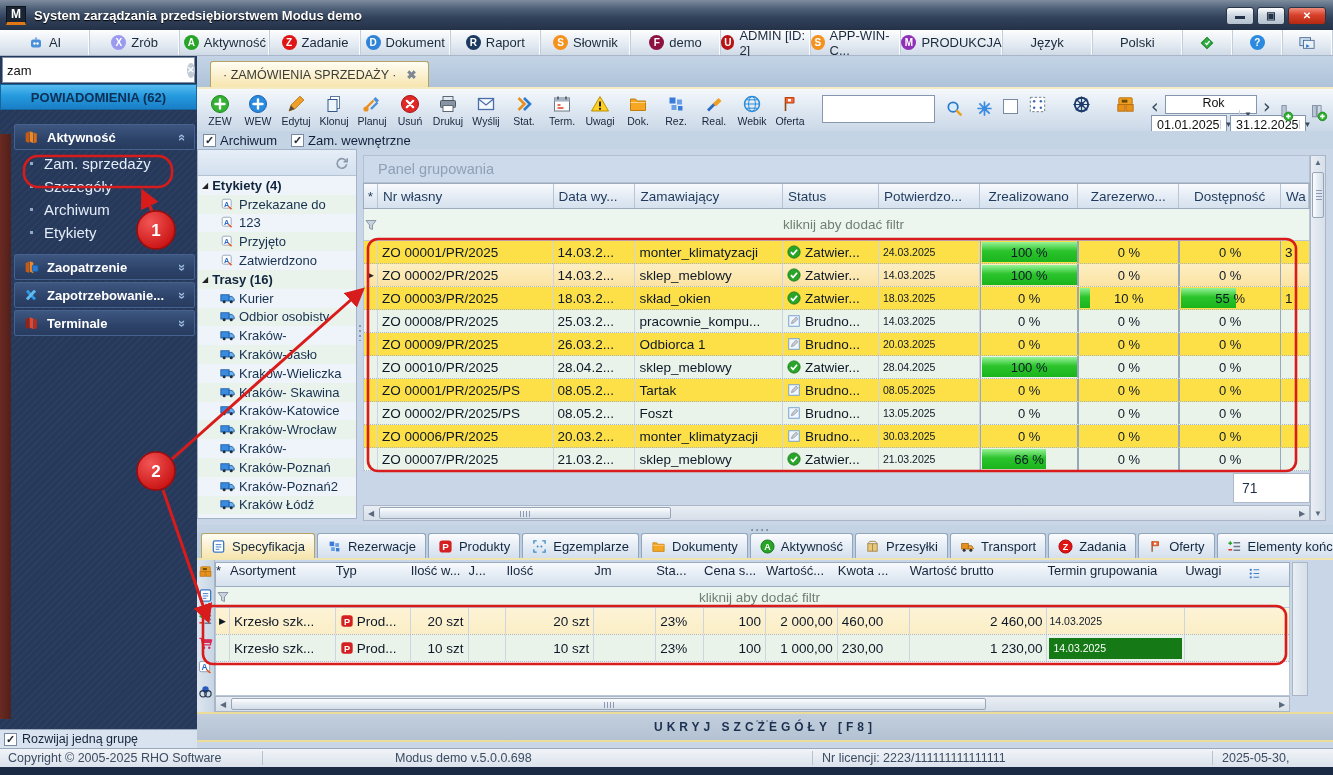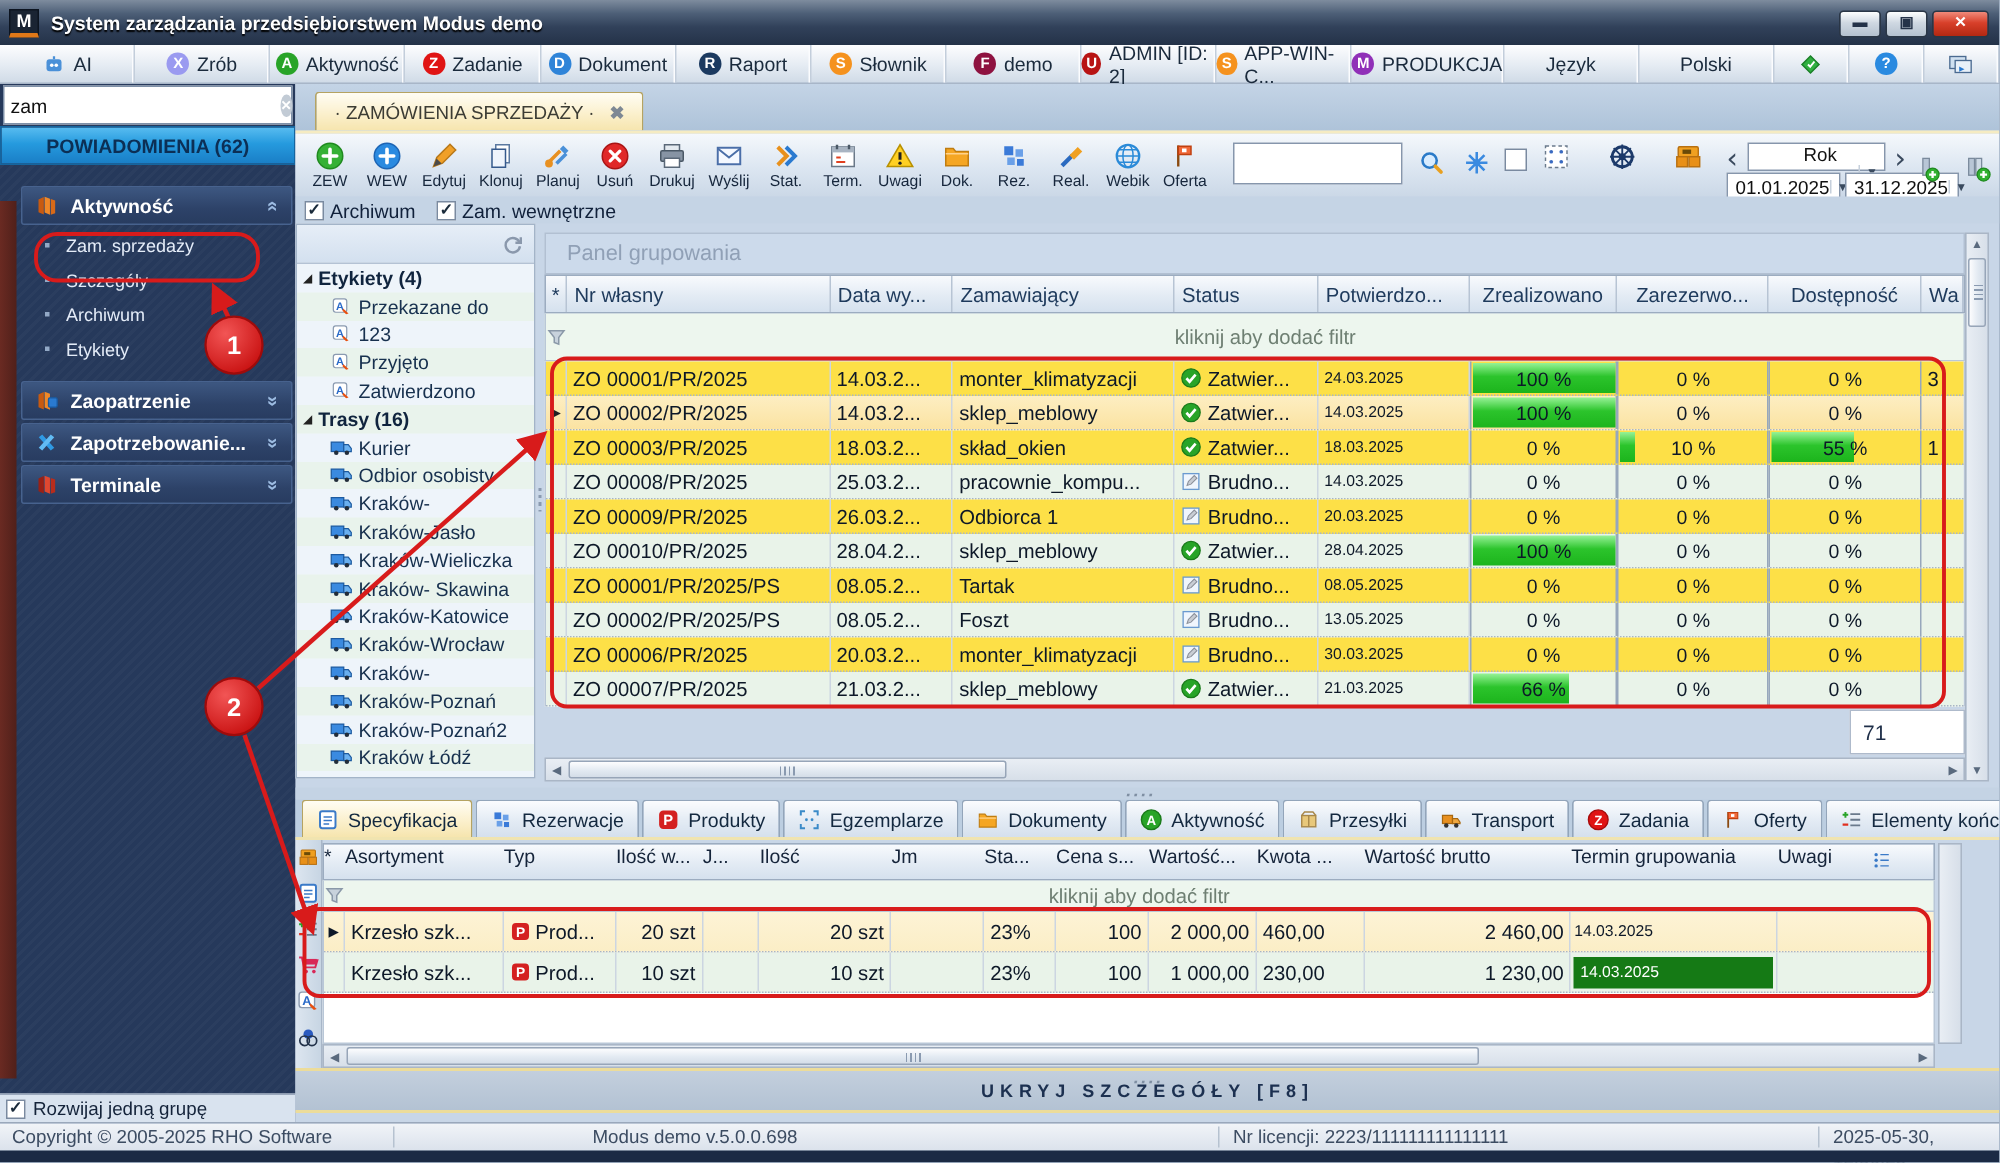--- a/index.html
+++ b/index.html
@@ -43,21 +43,21 @@
     background:linear-gradient(180deg,#58bcf0,#259ade 45%,#1a7ec6); border:1px solid #15659f;
     color:#0c2f55; font-weight:bold; font-size:13px; display:flex; align-items:center; justify-content:center; }
   .side-nav { position:absolute; left:0; top:54px; width:197px; height:619px; overflow:hidden;
     background:repeating-linear-gradient(135deg, rgba(255,255,255,.025) 0 2px, rgba(0,0,0,0) 2px 5px), #26395b; padding-top:12px; }
   .maroon { position:absolute; left:0; top:78px; width:11px; height:585px; background:linear-gradient(90deg,#6a2a22,#50201a); }
   .sgroup { position:relative; margin:2px 2px 2px 14px; height:26px; display:flex; align-items:center; gap:8px;
     padding:0 8px; background:linear-gradient(180deg,#3d5781,#2d4268 60%,#283c60); border:1px solid #47628e; border-radius:2px; }
   .sglabel { color:#fff; font-weight:bold; font-size:13px; flex:1; }
   .sgchev { color:#9dbce2; font-weight:bold; font-size:13px; transform:rotate(90deg); }
   .sgico svg { width:16px; height:16px; }
-  .sitem { position:relative; height:23px; display:flex; align-items:center; padding-left:44px; color:#e4ecf8; font-size:12px; }
+  .sitem { position:relative; height:23px; display:flex; align-items:center; padding-left:44px; color:#e4ecf8; font-size:15px; }
   .sitem:first-of-type { margin-top:4px; }
   .sdot { position:absolute; left:30px; width:3px; height:3px; background:#93a9c6; }
   .sgap { height:8px; }
   .side-check { position:absolute; left:0; top:673px; width:197px; height:19px; background:#d9e3ef;
     border-top:1px solid #9aa8bc; display:flex; align-items:center; gap:5px; padding-left:4px; font-size:12.5px; color:#14233a; }
 
   .cbox { display:inline-flex; width:13px; height:13px; background:#fff; border:1px solid #7a8aa0;
     align-items:center; justify-content:center; font-size:11px; font-weight:bold; color:#1a2a3a; line-height:1; }
 
   

